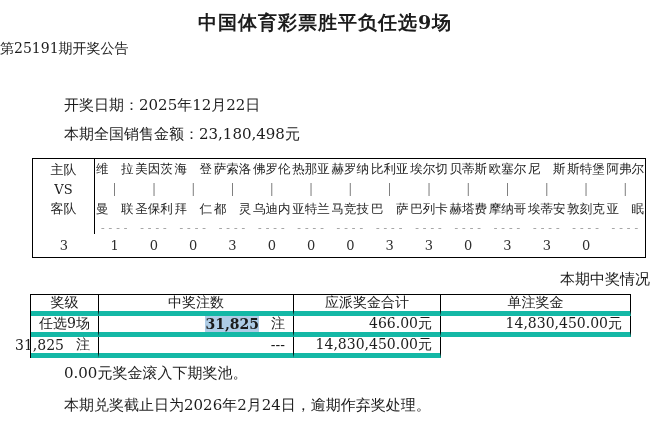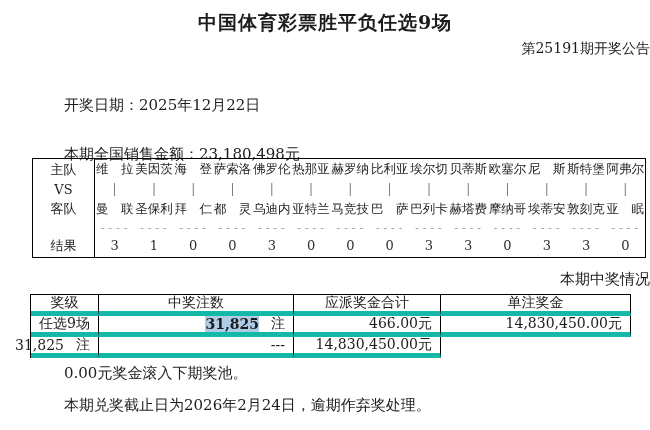--- a/index.html
+++ b/index.html
@@ -6,26 +6,26 @@
   .page {
     position:relative; width:650px; height:430px; background:#ffffff;
     font-family:"DejaVu Serif","Liberation Serif",serif; color:#1c1c1c;
     overflow:hidden;
   }
   .page-title {
     position:absolute; top:10px; left:0; width:100%; text-align:center;
     font-size:19px; font-weight:bold; letter-spacing:1px;
   }
   .page-subtitle {
-    position:absolute; top:40px; left:0; width:100%; text-align:right;
+    position:absolute; top:40px; left:0; width:100%; text-align:left;
     font-size:14px;
   }
   .info-line { position:absolute; left:64px; font-size:15px; white-space:nowrap; }
   .info-date  { top:96px; }
-  .info-sales { top:125px;margin-top:20px; }
+  .info-sales { top:125px; }
 
   
   .match-table {
     position:absolute; left:32px; top:158px; width:612px; height:98px;
     border:1px solid #000; display:grid;
     grid-template-columns:62px repeat(14, 1fr);
     grid-template-rows:21px 18px 22px 14px 23px;
     font-size:12.5px; box-sizing:content-box;
   }
   .mt-cell { display:flex; align-items:center; justify-content:center; white-space:nowrap; overflow:visible; }
@@ -129,21 +129,20 @@
     <div class="mt-cell sep-dash">----</div>
     <div class="mt-cell sep-dash">----</div>
     <div class="mt-cell sep-dash">----</div>
     <div class="mt-cell sep-dash">----</div>
     <div class="mt-cell sep-dash">----</div>
     <div class="mt-cell sep-dash">----</div>
     <div class="mt-cell sep-dash">----</div>
     <div class="mt-cell sep-dash">----</div>
     <div class="mt-cell sep-dash">----</div>
 
-    <div class="mt-cell mt-label">结果</div>
     <div class="mt-cell result-num">3</div>
     <div class="mt-cell result-num">1</div>
     <div class="mt-cell result-num">0</div>
     <div class="mt-cell result-num">0</div>
     <div class="mt-cell result-num">3</div>
     <div class="mt-cell result-num">0</div>
     <div class="mt-cell result-num">0</div>
     <div class="mt-cell result-num">0</div>
     <div class="mt-cell result-num">3</div>
     <div class="mt-cell result-num">3</div>

